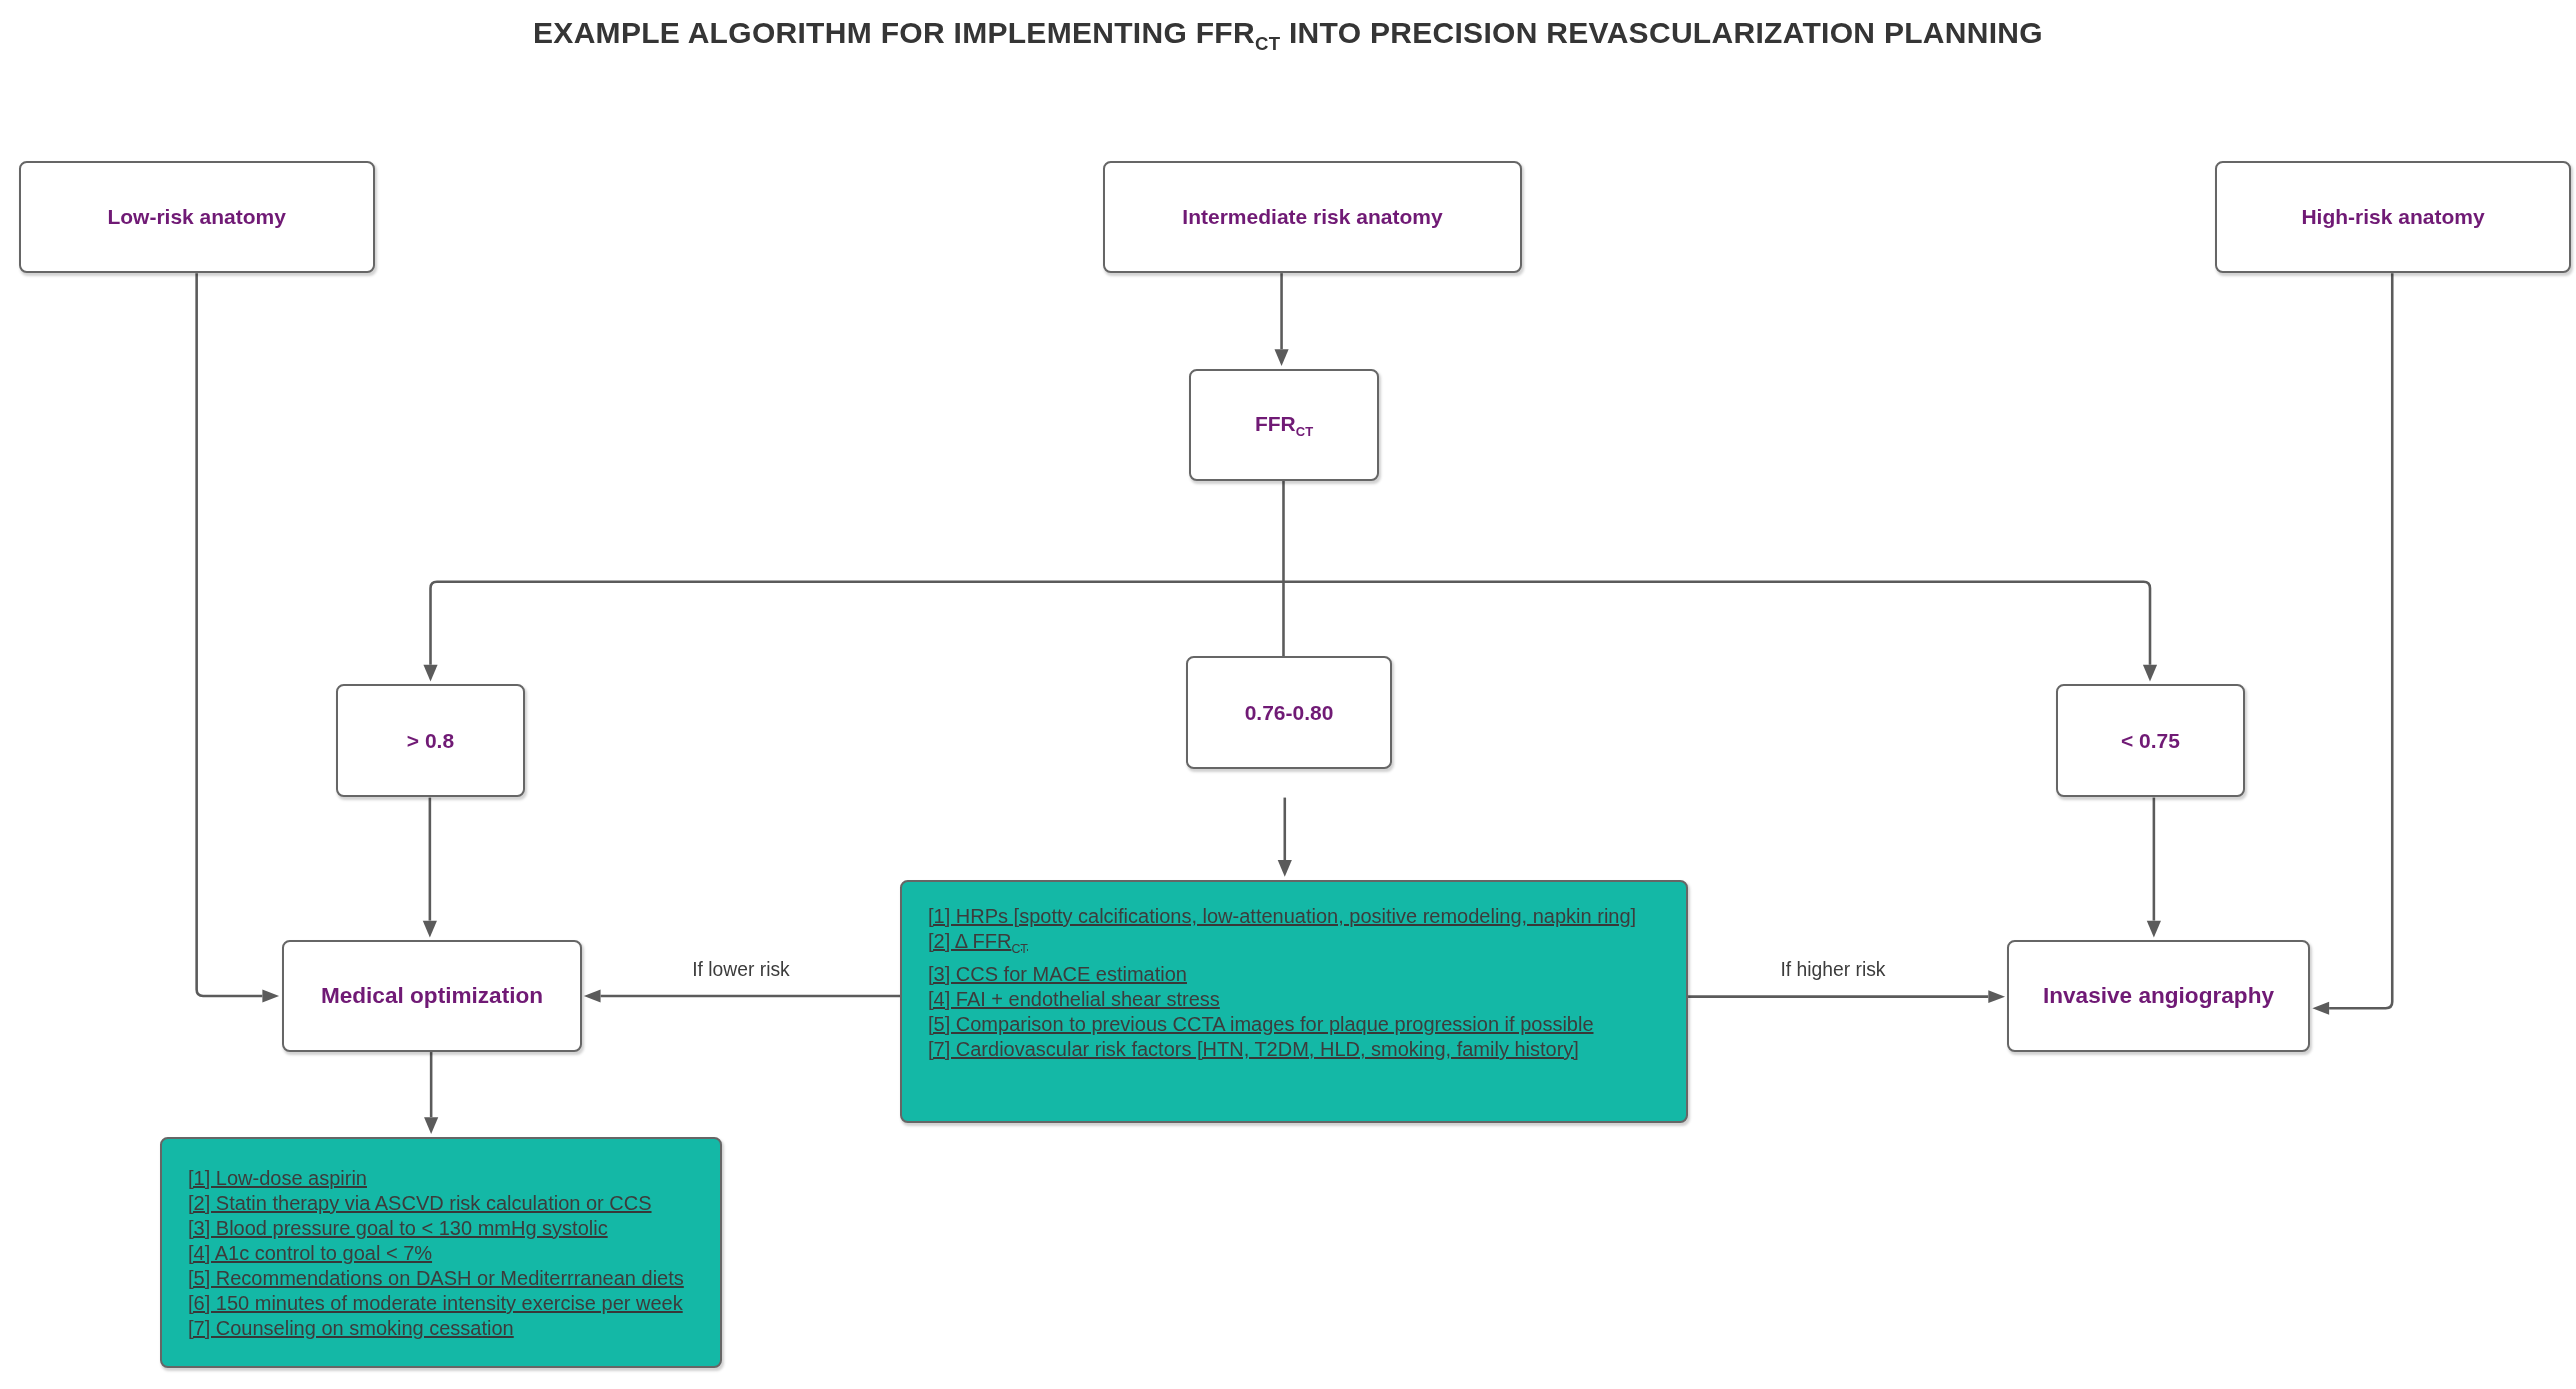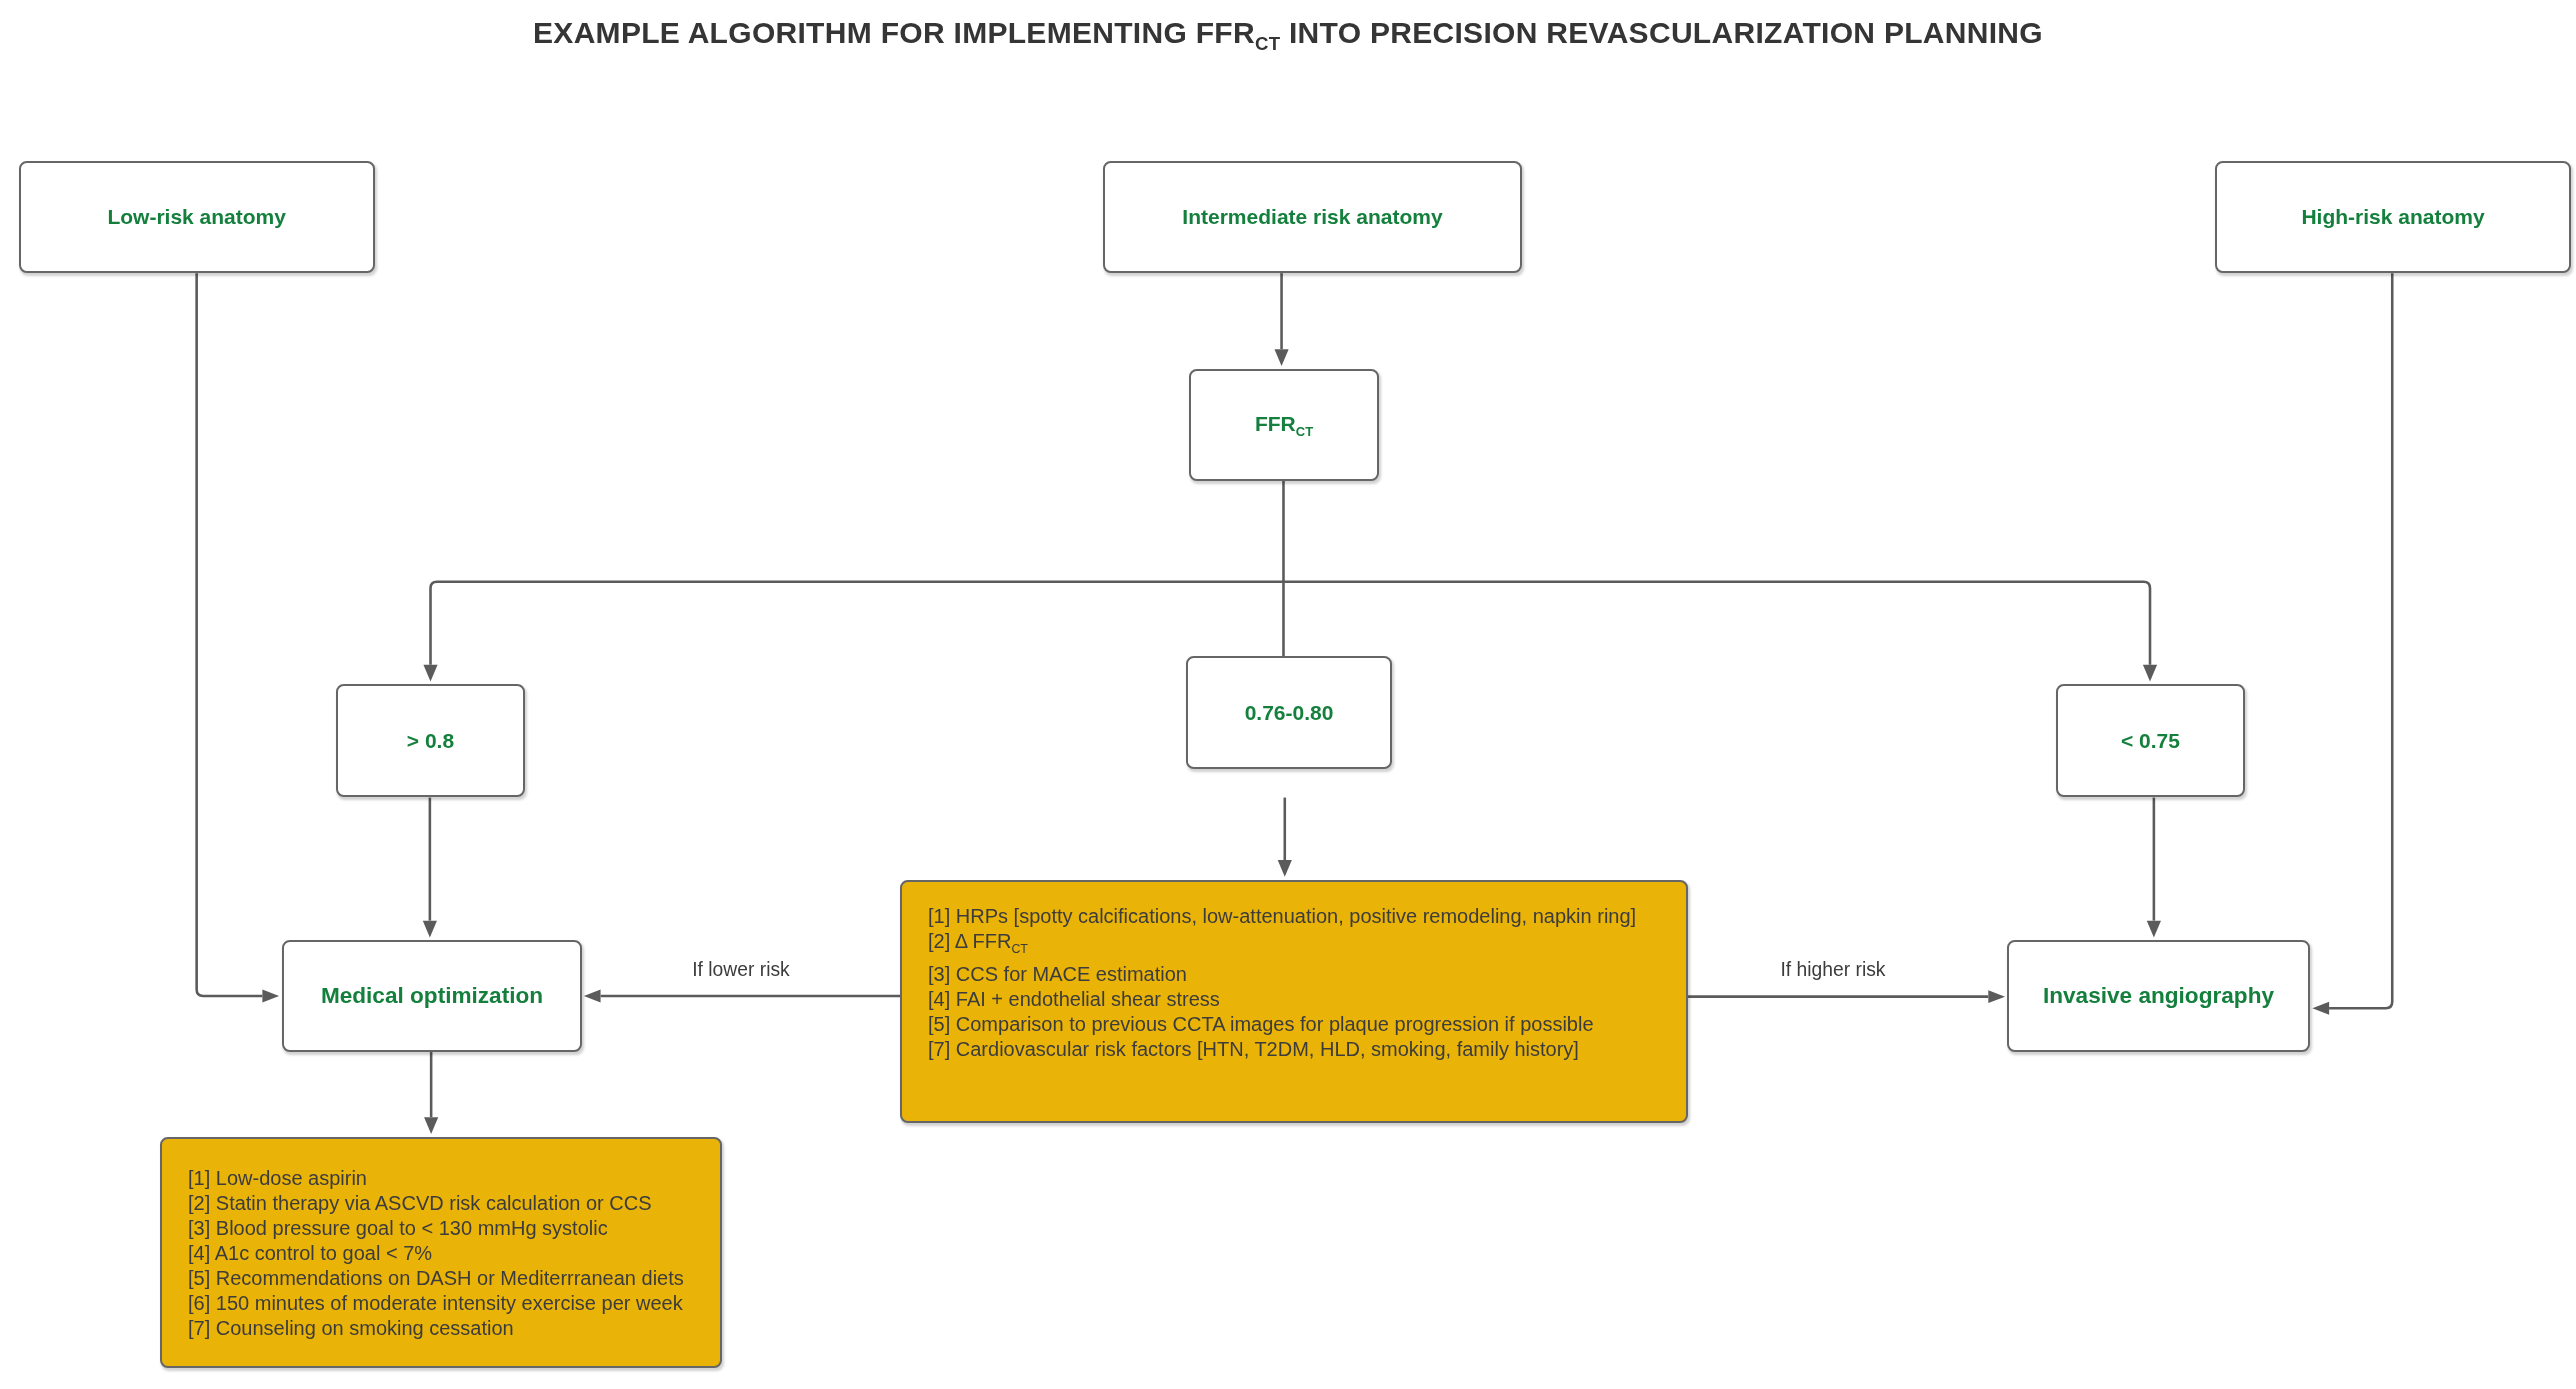--- a/index.html
+++ b/index.html
@@ -37,33 +37,34 @@
     border:2.6px solid var(--border);
     border-radius:7.7px;
     box-shadow:1.9px 2.6px 2.6px rgba(0,0,0,0.18);
     display:flex;align-items:center;justify-content:center;
     text-align:center;
     box-sizing:border-box;
   }
   .node-label{
     font-size:21px;
     font-weight:bold;
-    color:#15803d;
+    color:#701a75;
     line-height:1.2;
   }
   .node-label sub{font-size:0.62em;}
   .list-box{
     position:absolute;
-    background:#eab308;
+    background:#14b8a6;
     border:2.6px solid var(--border);
     border-radius:7.7px;
     box-shadow:1.9px 2.6px 2.6px rgba(0,0,0,0.18);
     box-sizing:border-box;
     padding:22px 3px 0 26px;
     text-align:left;
+    text-decoration:underline;
   }
   .list-line{
     font-size:20px;
     line-height:25px;
     color:#3c3c3c;
     white-space:nowrap;
   }
   .list-line sub{font-size:0.62em;}
   .edge-label{
     position:absolute;

